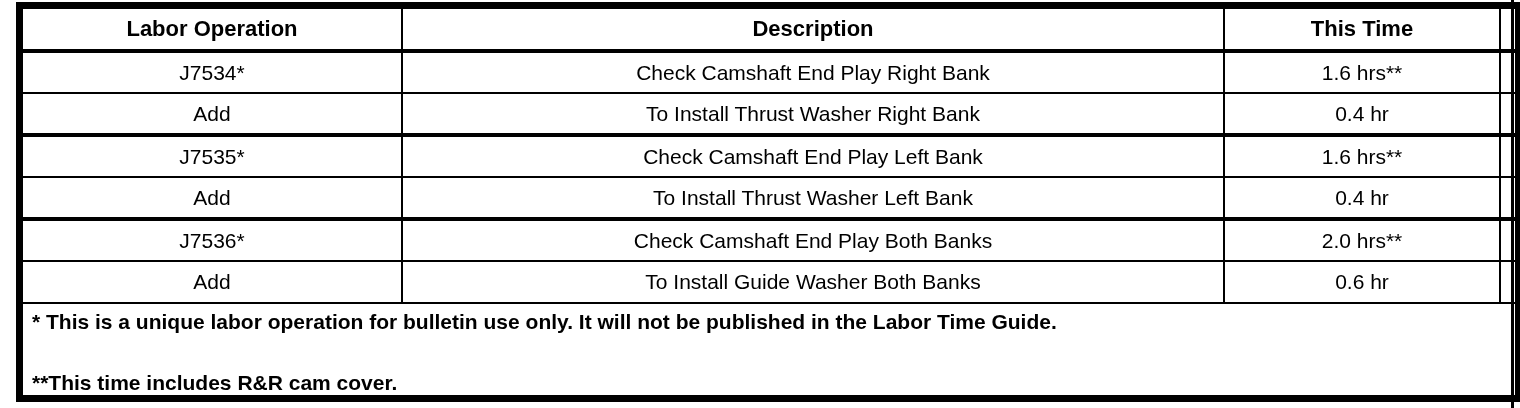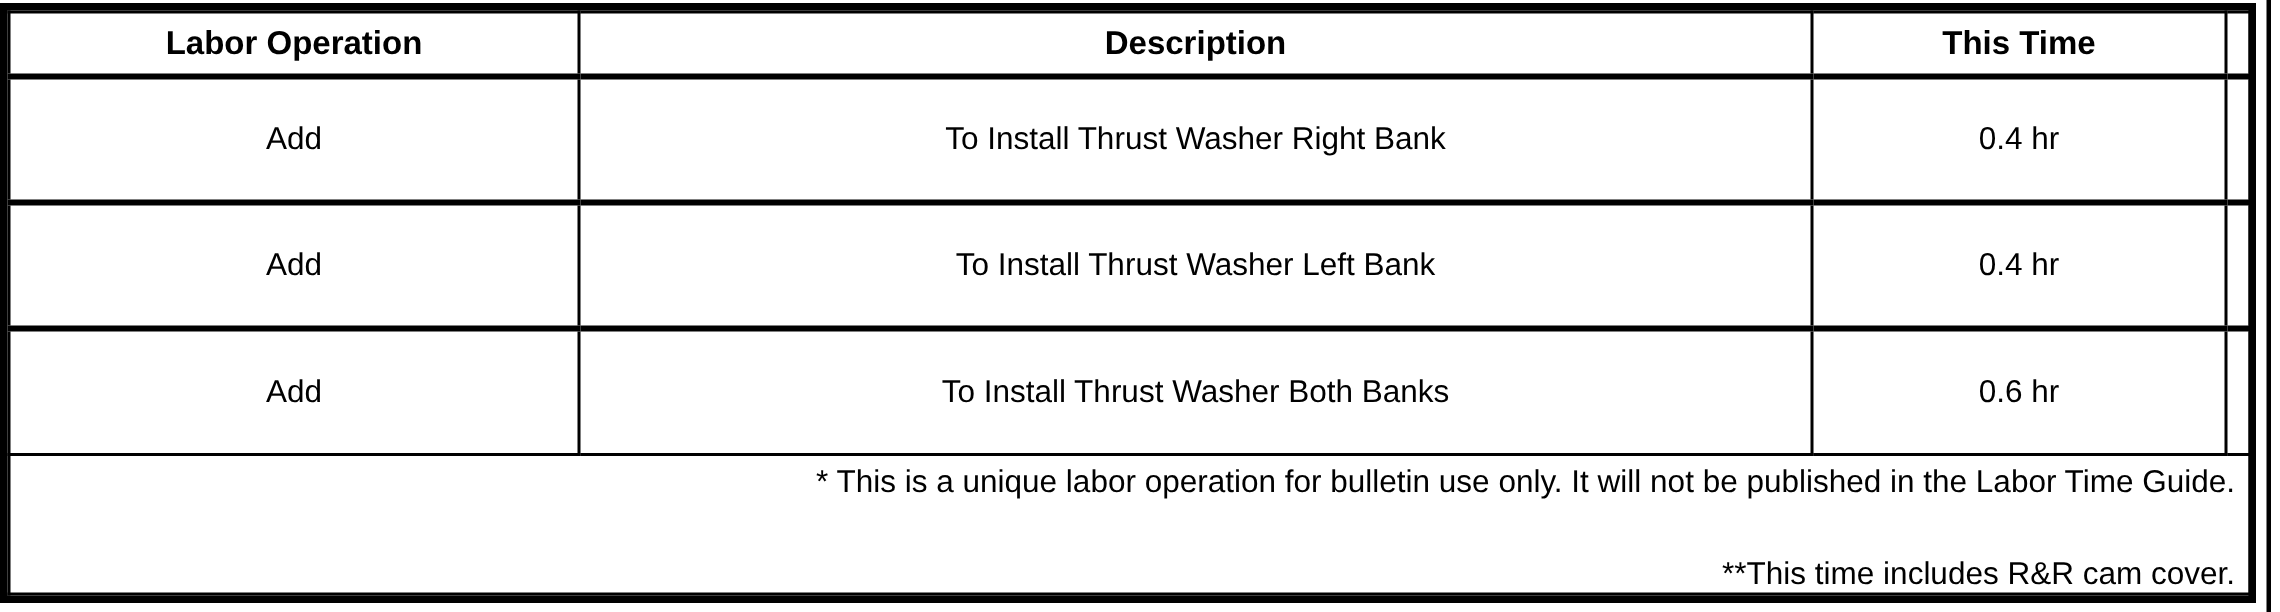--- a/index.html
+++ b/index.html
@@ -16,21 +16,21 @@
   }
   .page {
     position: relative;
     width: 1520px;
     height: 408px;
     background: #ffffff;
     overflow: hidden;
   }
   .table-frame {
     position: absolute;
-    left: 0;
+    left: 16px;
     top: 2px;
     width: 1504px;
     height: 400px;
     border: 5px solid #000000;
     box-sizing: border-box;
     background: #ffffff;
   }
   table.labor-table {
     width: 100%;
     height: 100%;
@@ -54,24 +54,25 @@
     height: 40px;
     border-bottom-width: 4px;
   }
   .labor-table tbody tr {
     height: 40px;
   }
   .labor-table tbody tr.group-end td {
     border-bottom-width: 4px;
   }
   .labor-table tfoot td.footnotes {
-    text-align: right;
+    text-align: left;
     vertical-align: top;
     padding: 6px 9px 0 9px;
     white-space: normal;
+    font-weight: bold;
   }
   .footnote {
     font-size: 21px;
     line-height: 24px;
   }
   .footnote + .footnote {
     margin-top: 37px;
   }
   .edge-line {
     position: absolute;
@@ -96,35 +97,53 @@
       </colgroup>
       <thead>
         <tr>
           <th>Labor Operation</th>
           <th>Description</th>
           <th>This Time</th>
           <th></th>
         </tr>
       </thead>
       <tbody>
+        <tr>
+          <td>J7534*</td>
+          <td>Check Camshaft End Play Right Bank</td>
+          <td>1.6 hrs**</td>
+          <td></td>
+        </tr>
         <tr class="group-end">
           <td>Add</td>
           <td>To Install Thrust Washer Right Bank</td>
           <td>0.4 hr</td>
+          <td></td>
+        </tr>
+        <tr>
+          <td>J7535*</td>
+          <td>Check Camshaft End Play Left Bank</td>
+          <td>1.6 hrs**</td>
           <td></td>
         </tr>
         <tr class="group-end">
           <td>Add</td>
           <td>To Install Thrust Washer Left Bank</td>
           <td>0.4 hr</td>
           <td></td>
         </tr>
         <tr>
+          <td>J7536*</td>
+          <td>Check Camshaft End Play Both Banks</td>
+          <td>2.0 hrs**</td>
+          <td></td>
+        </tr>
+        <tr>
           <td>Add</td>
-          <td>To Install Thrust Washer Both Banks</td>
+          <td>To Install Guide Washer Both Banks</td>
           <td>0.6 hr</td>
           <td></td>
         </tr>
       </tbody>
       <tfoot>
         <tr>
           <td class="footnotes" colspan="4">
             <div class="footnote">* This is a unique labor operation for bulletin use only. It will not be published in the Labor Time Guide.</div>
             <div class="footnote">**This time includes R&amp;R cam cover.</div>
           </td>

